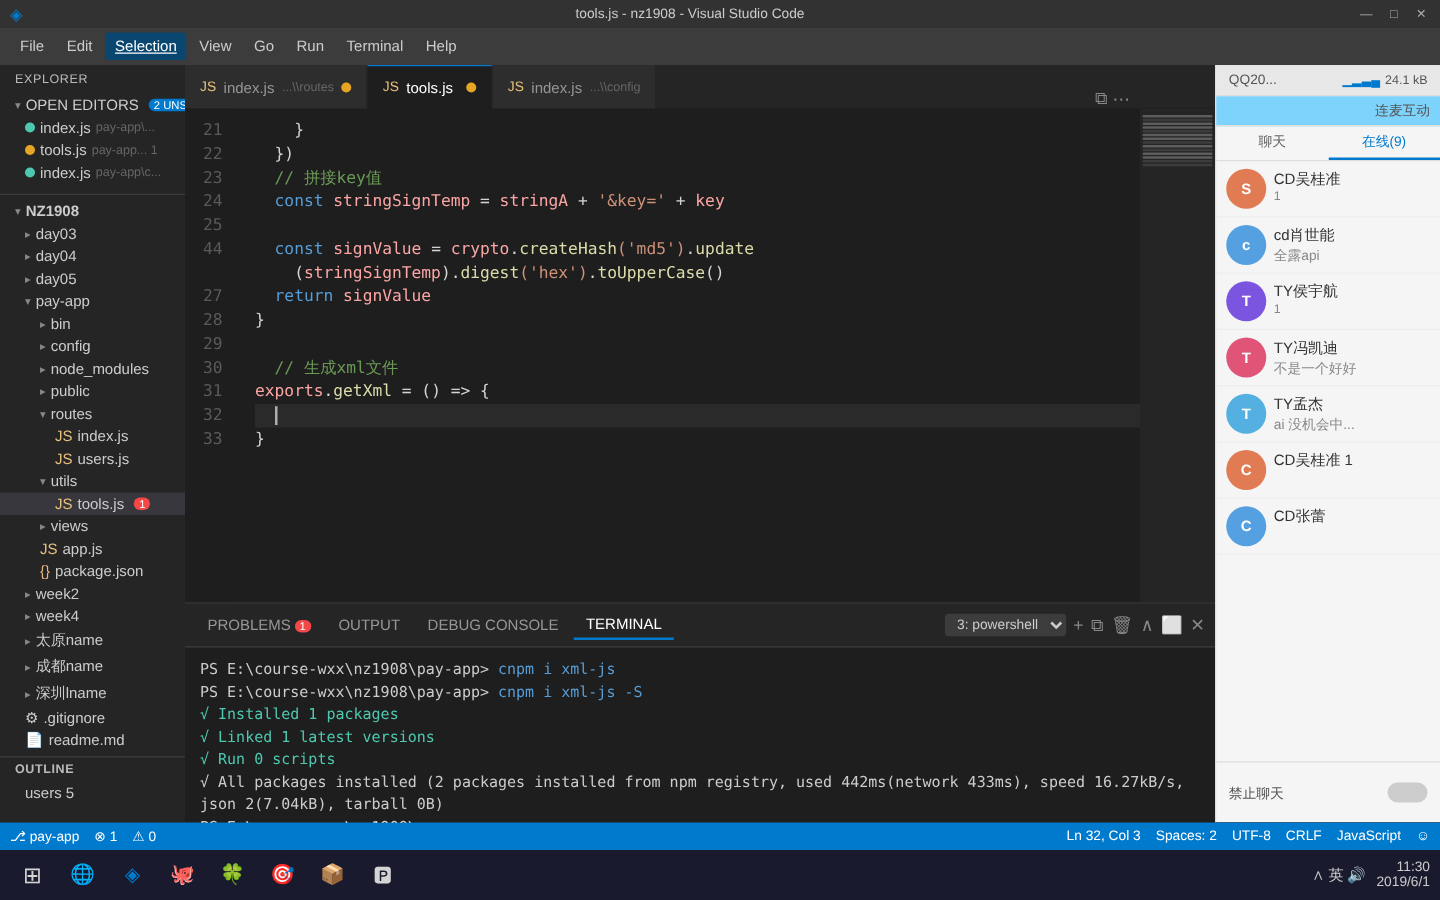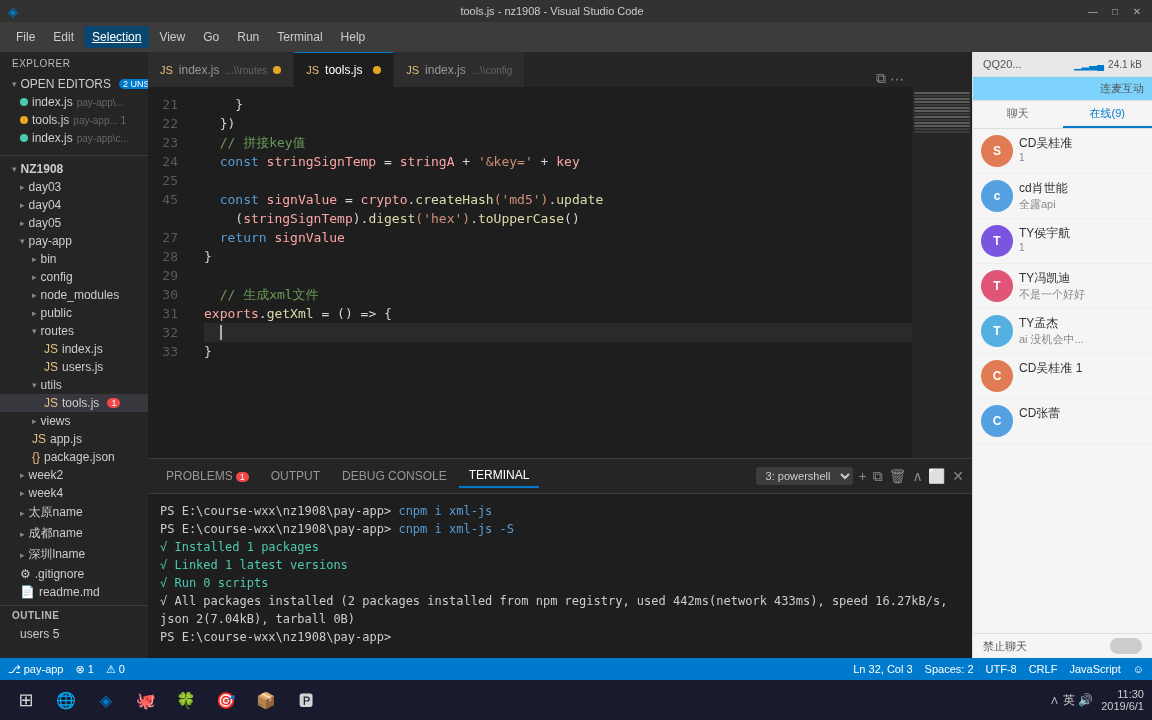--- a/index.html
+++ b/index.html
@@ -65,21 +65,21 @@
     .op { color: #d4d4d4; }
     .cursor { display: inline-block; width: 2px; height: 15px; background: #aeafad; animation: blink 1s infinite; vertical-align: middle; }
     @keyframes blink { 0%,100%{opacity:1} 50%{opacity:0} }
 
     
     .minimap { width: 60px; background: #252526; flex-shrink: 0; padding: 4px 2px; overflow: hidden; }
     .minimap-line { height: 2px; margin: 1px 0; border-radius: 1px; background: #3c3c3c; }
     .minimap-line.bright { background: #5c5c5c; }
 
     
-    .bottom-panel { height: 200px; background: #1e1e1e; border-top: 1px solid #3c3c3c; display: flex; flex-direction: column; flex-shrink: 0; }
+    .bottom-panel { height: 176px; background: #1e1e1e; border-top: 1px solid #3c3c3c; display: flex; flex-direction: column; flex-shrink: 0; }
     .panel-tabs { height: 35px; background: #252526; display: flex; align-items: center; padding: 0 8px; gap: 2px; border-bottom: 1px solid #3c3c3c; }
     .panel-tab { padding: 4px 10px; font-size: 12px; color: #969696; cursor: pointer; }
     .panel-tab.active { color: #fff; border-bottom: 2px solid #007acc; }
     .panel-badge { background: #f44747; color: #fff; font-size: 9px; border-radius: 8px; padding: 0 4px; margin-left: 3px; }
     .panel-actions { margin-left: auto; display: flex; gap: 6px; align-items: center; }
     .panel-action { font-size: 14px; color: #888; cursor: pointer; }
     .panel-dropdown { background: #3c3c3c; color: #ccc; font-size: 11px; padding: 2px 6px; border-radius: 3px; border: none; cursor: pointer; }
     .terminal-content { flex: 1; padding: 8px 12px; font-family: 'Consolas', monospace; font-size: 12px; overflow-y: auto; color: #ccc; line-height: 1.5; }
     .term-prompt { color: #ccc; }
     .term-cmd { color: #569cd6; }
@@ -92,21 +92,21 @@
     .chat-tabs { display: flex; gap: 0; border-bottom: 1px solid #ddd; }
     .chat-tab { flex: 1; padding: 5px 0; text-align: center; font-size: 11px; color: #666; cursor: pointer; border-bottom: 2px solid transparent; }
     .chat-tab.active { color: #007acc; border-bottom: 2px solid #007acc; }
     .chat-list { flex: 1; overflow-y: auto; }
     .chat-item { display: flex; align-items: flex-start; padding: 6px 8px; cursor: pointer; border-bottom: 1px solid #eee; gap: 6px; }
     .avatar { width: 32px; height: 32px; border-radius: 50%; flex-shrink: 0; display: flex; align-items: center; justify-content: center; font-size: 12px; color: #fff; font-weight: bold; }
     .chat-info { flex: 1; min-width: 0; }
     .chat-name { font-size: 12px; color: #333; font-weight: 500; }
     .chat-msg { font-size: 11px; color: #888; white-space: nowrap; overflow: hidden; text-overflow: ellipsis; }
     .chat-num { font-size: 10px; color: #888; }
-    .right-panel-footer { padding: 4px 10px; border-top: 1px solid #ddd; display: flex; align-items: center; justify-content: space-between; }
+    .right-panel-footer { padding: 16px 10px; border-top: 1px solid #ddd; display: flex; align-items: center; justify-content: space-between; }
     .footer-text { font-size: 11px; color: #555; }
     .toggle-btn { width: 32px; height: 16px; background: #ccc; border-radius: 8px; cursor: pointer; position: relative; }
 
     
     .status-bar { height: 22px; background: #007acc; display: flex; align-items: center; padding: 0 8px; gap: 12px; flex-shrink: 0; font-size: 11px; color: #fff; }
     .status-item { display: flex; align-items: center; gap: 3px; cursor: pointer; }
     .status-right { margin-left: auto; display: flex; gap: 12px; }
 
     
     .taskbar { height: 40px; background: #1a1a2e; display: flex; align-items: center; padding: 0 8px; gap: 4px; flex-shrink: 0; }
@@ -297,21 +297,21 @@
       </div>
     </div>
 
     <div class="editor-content">
       <div class="line-numbers">
         <div class="line-number">21</div>
         <div class="line-number">22</div>
         <div class="line-number">23</div>
         <div class="line-number">24</div>
         <div class="line-number">25</div>
-        <div class="line-number">45</div>
+        <div class="line-number">44</div>
         <div class="line-number"></div>
         <div class="line-number">27</div>
         <div class="line-number">28</div>
         <div class="line-number">29</div>
         <div class="line-number">30</div>
         <div class="line-number">31</div>
         <div class="line-number">32</div>
         <div class="line-number">33</div>
       </div>
       <div class="code-content">

